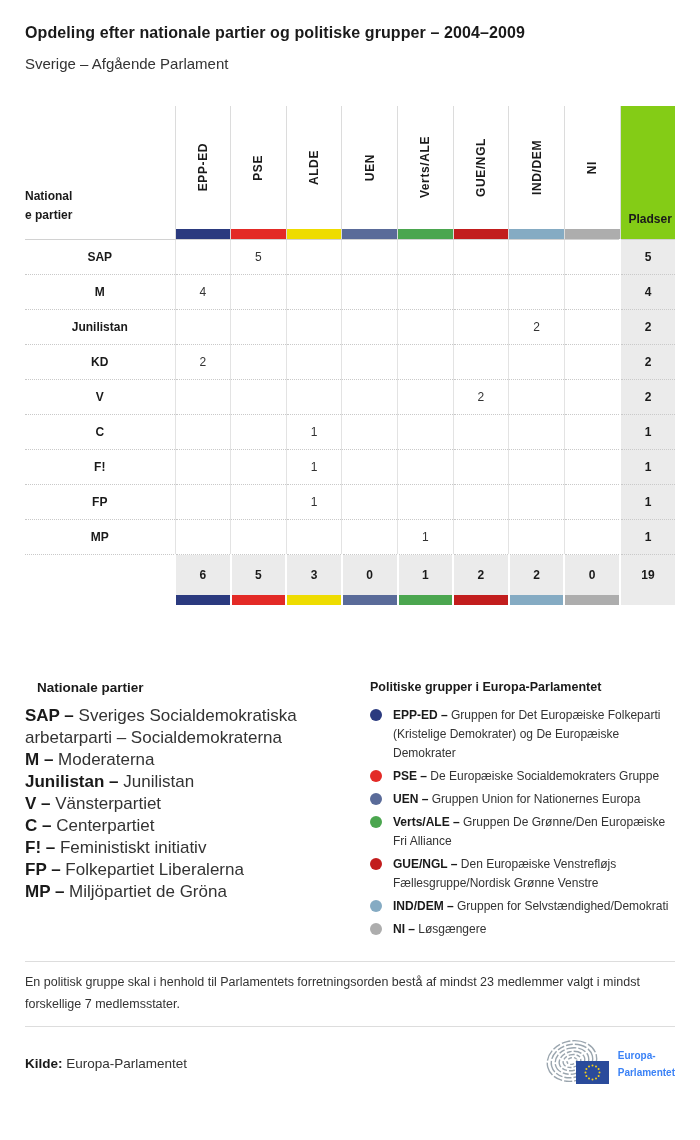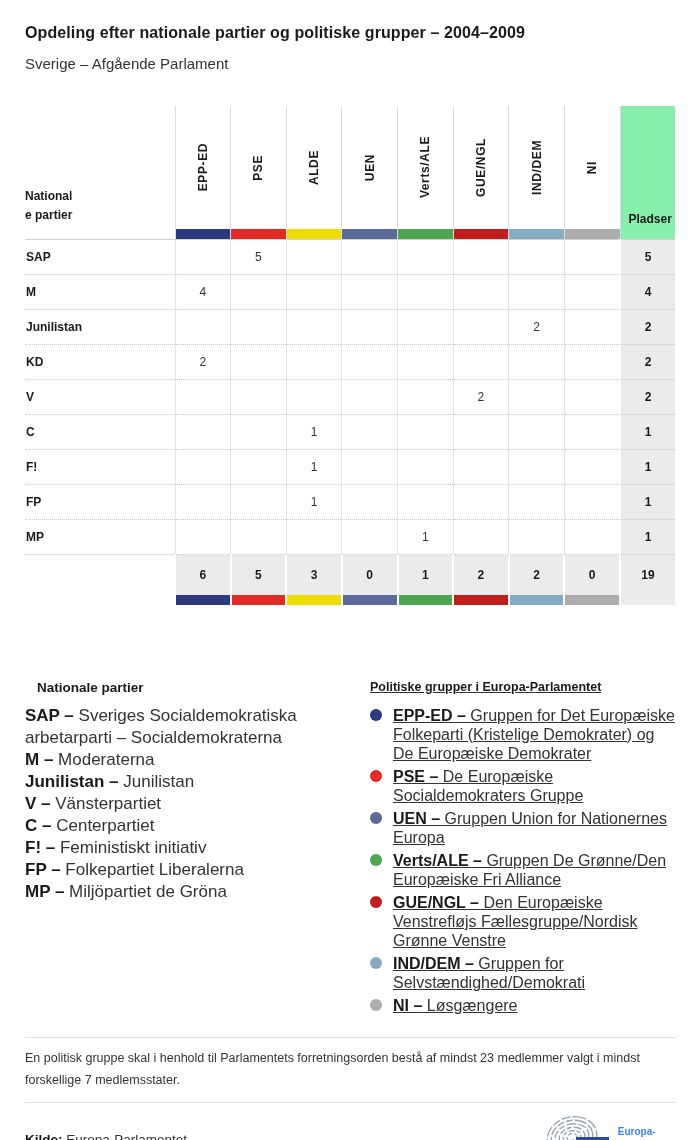--- a/index.html
+++ b/index.html
@@ -20,25 +20,25 @@
   col.c-seats { width:55px; }
 
   tr.hrow th { padding:0; vertical-align:bottom; border-bottom:1px solid #d2d2d2; font-weight:700; }
   th.labelcell { text-align:left; }
   .rowhead { font-size:12px; line-height:19px; color:#1a1a1a; padding-bottom:14px; }
   th.gcell { border-left:1px solid #dcdcdc; }
   th.gcell.last { border-right:1px solid #dcdcdc; }
   .hwrap { height:123px; display:flex; align-items:center; justify-content:center; }
   .vlabel { writing-mode:vertical-rl; transform:rotate(180deg); font-size:12px; letter-spacing:.6px; color:#1a1a1a; white-space:nowrap; }
   .hbar { height:10px; }
-  th.seatscell { background:#86efac; }
+  th.seatscell { background:#84cc16; }
   .seatslabel { font-size:12px; color:#1a1a1a; text-align:left; padding:0 0 13px 8px; }
 
   tr.drow td { height:35px; border-bottom:1px dotted #c9c9c9; font-size:12px; }
-  td.plabel { font-weight:700; color:#1a1a1a; text-align:left; }
+  td.plabel { font-weight:700; color:#1a1a1a; text-align:center; }
   td.num { text-align:center; color:#333; border-left:1px solid #e3e3e3; }
   td.num.last { border-right:1px solid #e3e3e3; }
   td.snum { background:#ebebeb; text-align:center; font-weight:700; color:#1a1a1a;
             border-bottom:1px solid #d9d9d9; border-left:2px solid #fff; }
 
   tr.trow td { height:40px; font-size:12px; }
   td.tnum { background:#ebebeb; font-weight:700; color:#1a1a1a; text-align:center; border-left:2px solid #fff; }
   td.ttotal { background:#ebebeb; font-weight:700; color:#1a1a1a; text-align:center; border-left:2px solid #fff; }
   tr.barrow td { height:10px; padding:0; }
   td.bcell { border-left:2px solid #fff; }
@@ -46,24 +46,24 @@
   td.bseats { background:#ebebeb; border-left:2px solid #fff; }
 
   
   .legends { display:flex; margin-top:75px; }
   .leg-left { width:345px; flex:none; }
   .leg-left h3 { font-family:Liberation Sans, sans-serif; font-size:13.5px; font-weight:700;
                  color:#1a1a1a; margin:0 0 10px 12px; }
   .leg-left p { margin:0; font-size:17px; line-height:22px; color:#333; max-width:332px; }
   .leg-left b, .leg-right b { color:#1a1a1a; }
 
-  .leg-right { width:305px;text-decoration:underline; }
+  .leg-right { width:305px; }
   .leg-right h3 { font-size:12.5px; font-weight:700; color:#1a1a1a; margin:0 0 12px 0; }
   .leg-right ul { list-style:none; margin:0; padding:0; }
-  .leg-right li { display:flex; margin-bottom:4px; font-size:16px; line-height:19px; color:#333; }
+  .leg-right li { display:flex; margin-bottom:4px; font-size:12px; line-height:19px; color:#333; }
   .dot { width:12px; height:12px; border-radius:50%; margin:3px 11px 0 0; flex:none; }
 
   
   .note-sec { border-top:1px solid #ddd; margin-top:18px; }
   .note { font-size:12.5px; line-height:22px; margin:9px 0 11px 0; color:#333; max-width:660px; }
   .src-sec { border-top:1px solid #ddd; }
   .footer-row { display:flex; justify-content:space-between; align-items:center; margin-top:12px; }
   .kilde { font-size:13.5px; color:#333; }
   .kilde b { color:#1a1a1a; }
   .logo { display:flex; align-items:center; }

